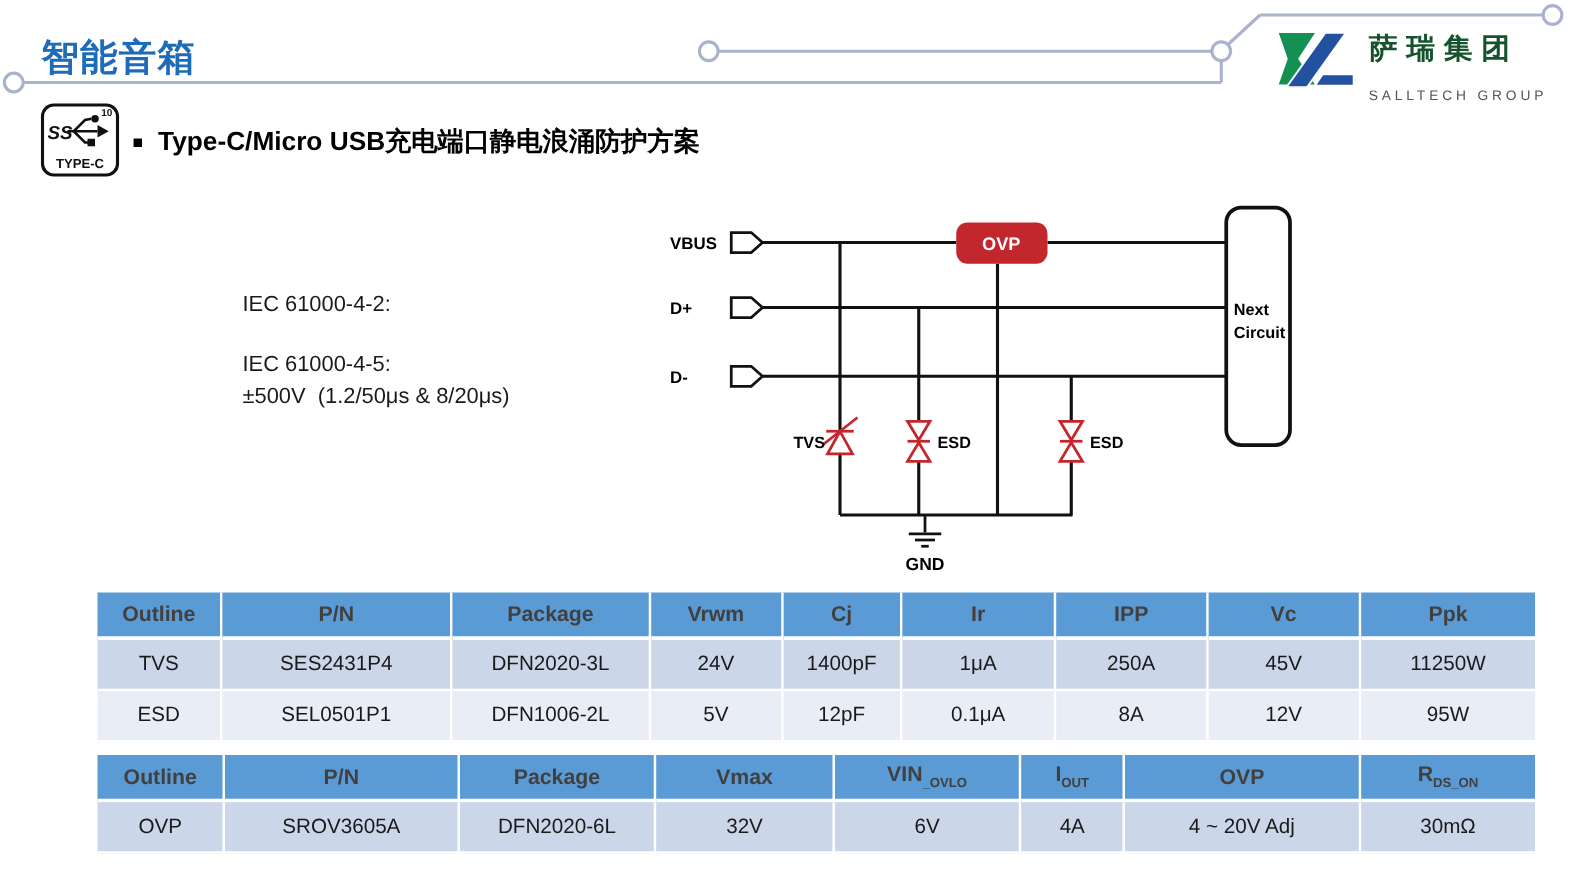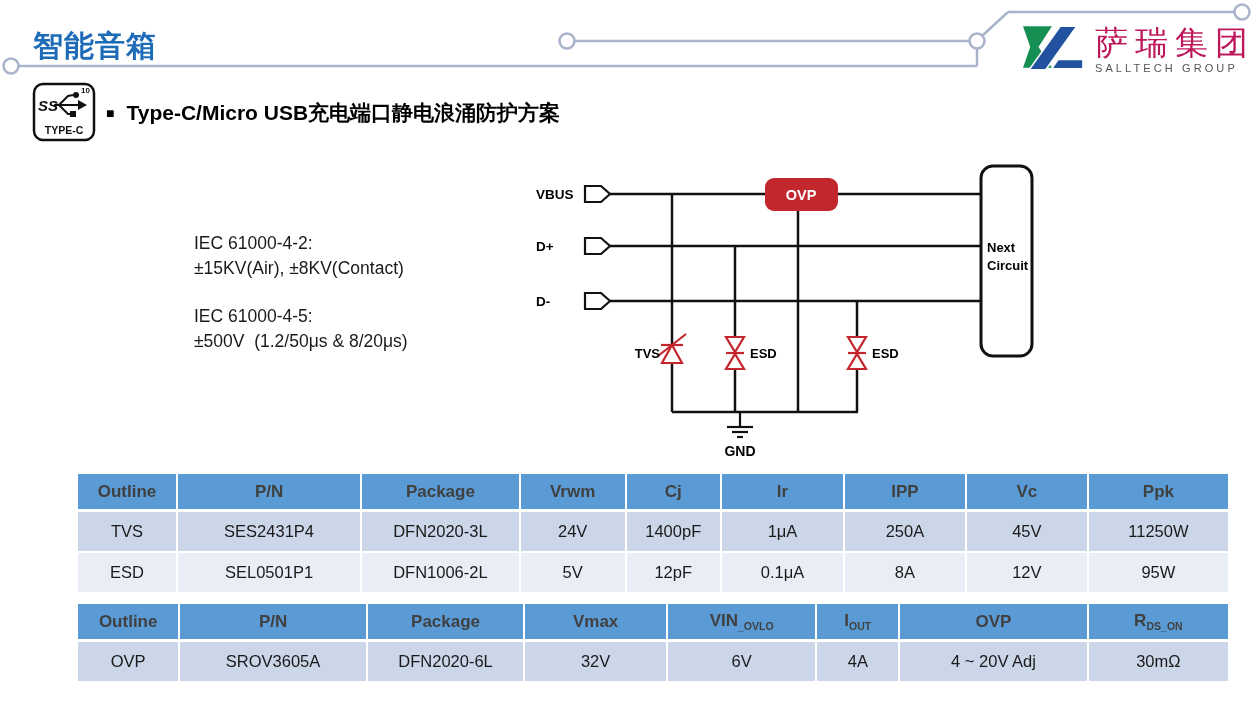--- a/index.html
+++ b/index.html
@@ -7,22 +7,22 @@
     width:1257px;height:706px;position:relative;overflow:hidden;
     background:#ffffff;font-family:"Liberation Sans",sans-serif;color:#111;
   }
   .page-title{
     position:absolute;left:33px;top:26px;
     font-size:30px;font-weight:bold;color:#1e6bb8;letter-spacing:1px;
   }
   .decor-svg{position:absolute;left:0;top:0;}
   .logo{position:absolute;left:1023px;top:26px;display:flex;align-items:flex-start;}
   .logo-text{margin-left:10px;}
-  .logo-cn{font-size:33px;font-weight:normal;color:#be185d;letter-spacing:7px;line-height:1.05;white-space:nowrap;}
-  .logo-en{font-size:11px;color:#555;letter-spacing:3.1px;margin-top:1px;white-space:nowrap;}
+  .logo-cn{font-size:23px;font-weight:bold;color:#14532d;letter-spacing:7px;line-height:1.05;white-space:nowrap;}
+  .logo-en{font-size:11px;color:#555;letter-spacing:3.1px;margin-top:21px;white-space:nowrap;}
   .usb-badge{position:absolute;left:32px;top:82px;}
   .section-title{
     position:absolute;left:106px;top:99px;display:flex;align-items:center;
     font-size:21px;font-weight:bold;color:#000;
   }
   .section-title .bullet{font-size:14px;margin-right:12px;}
   .iec-block{position:absolute;left:165px;top:231px;font-size:17.5px;color:#1a1a1a;line-height:25px;}
   .iec-line{white-space:pre;margin-left:29px;}
   .iec-gap{margin-top:23px;}
   .circuit-svg{position:absolute;left:528px;top:160px;}
@@ -92,21 +92,20 @@
   <text x="32" y="52" font-size="10.5" font-weight="bold" text-anchor="middle" fill="#111">TYPE-C</text>
 </svg>
 
 <div class="section-title">
   <span class="bullet">■</span>
   <span>Type-C/Micro USB充电端口静电浪涌防护方案</span>
 </div>
 
 <div class="iec-block">
   <div class="iec-line">IEC 61000-4-2:</div>
-  <div class="iec-line">±15KV(Air), ±8KV(Contact)</div>
   <div class="iec-line iec-gap">IEC 61000-4-5:</div>
   <div class="iec-line">±500V  (1.2/50μs &amp; 8/20μs)</div>
 </div>
 
 <svg class="circuit-svg" width="512" height="300" viewBox="0 0 512 300">
 
   <g stroke="#111" stroke-width="2.5" fill="none">
     <path d="M82,34 H237"></path>
       <path d="M310,34 H453"></path>
     <path d="M82,86 H453"></path>

